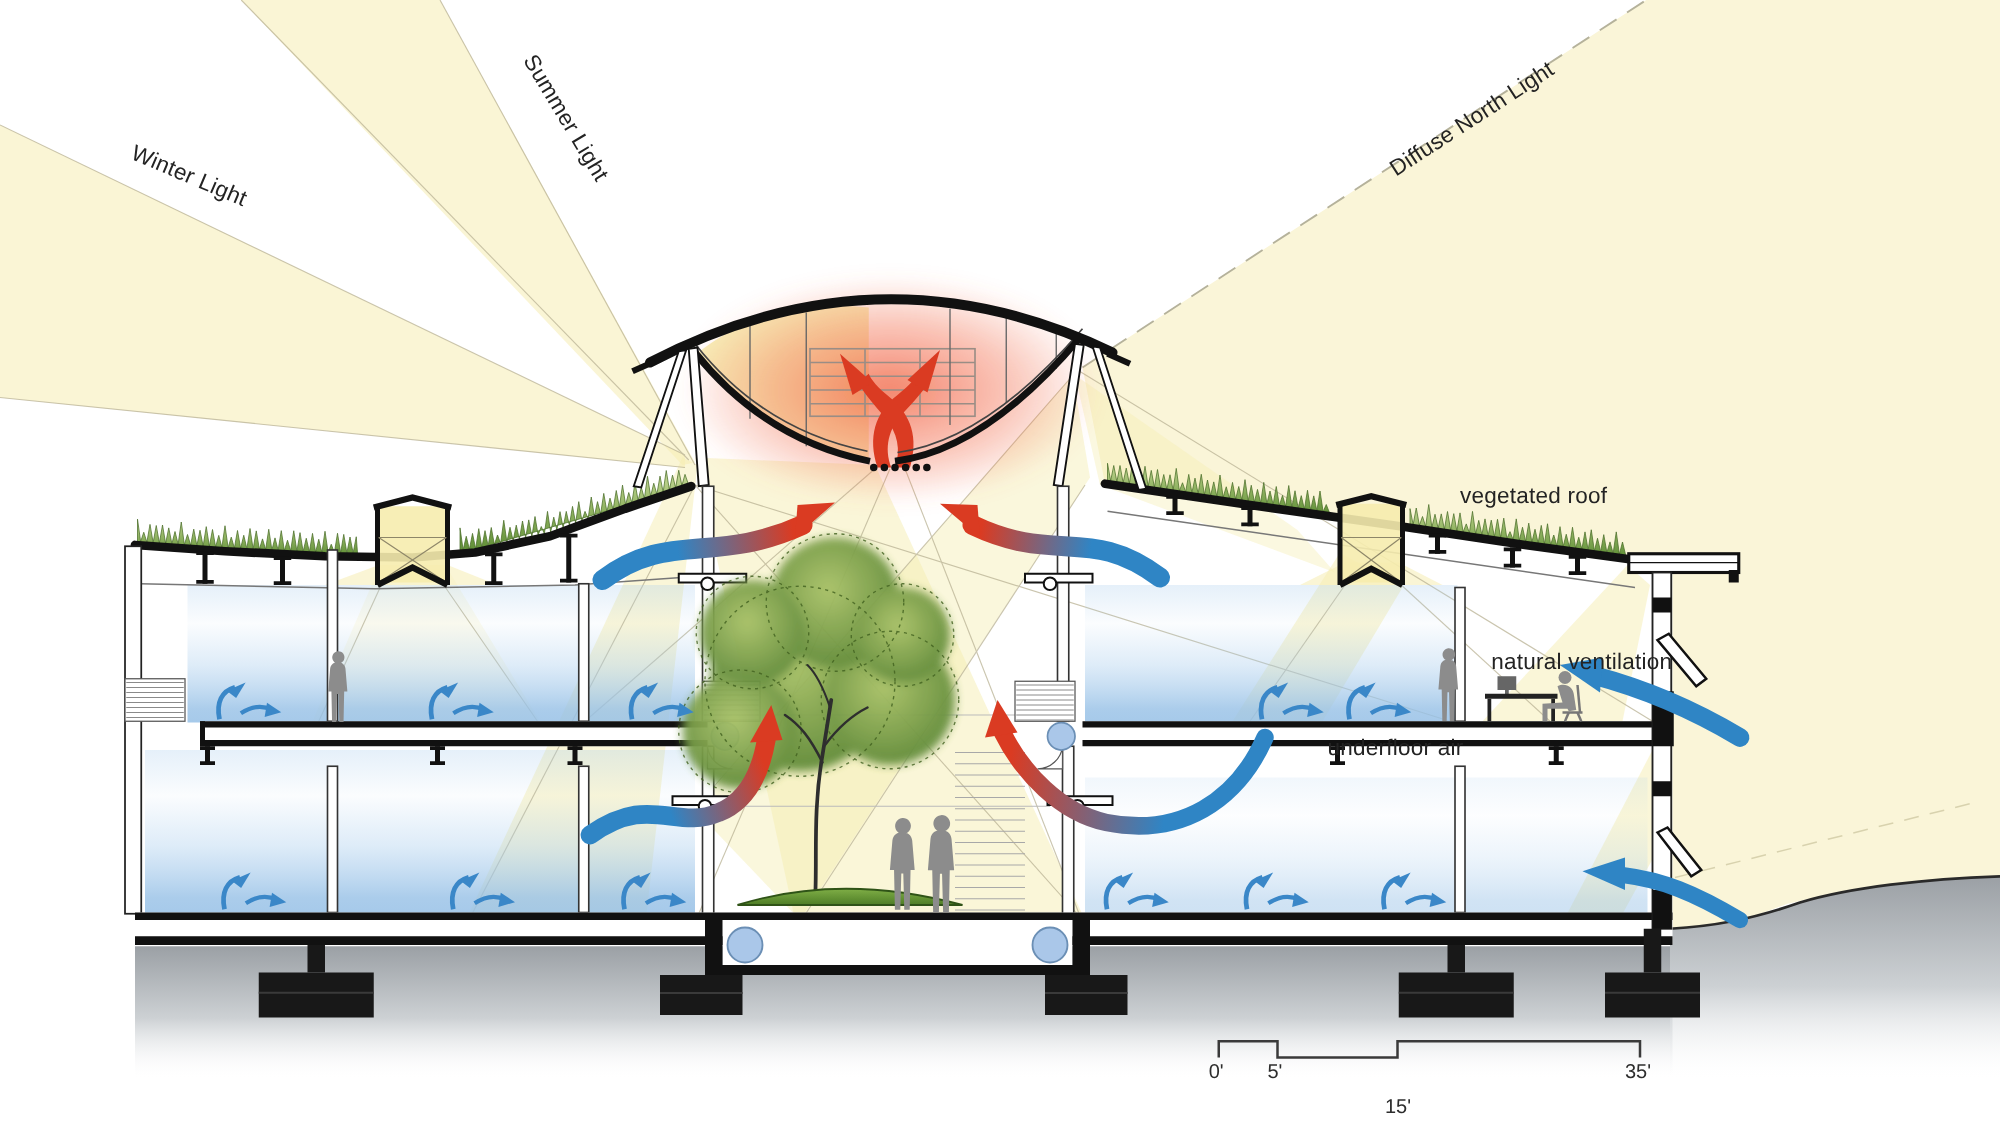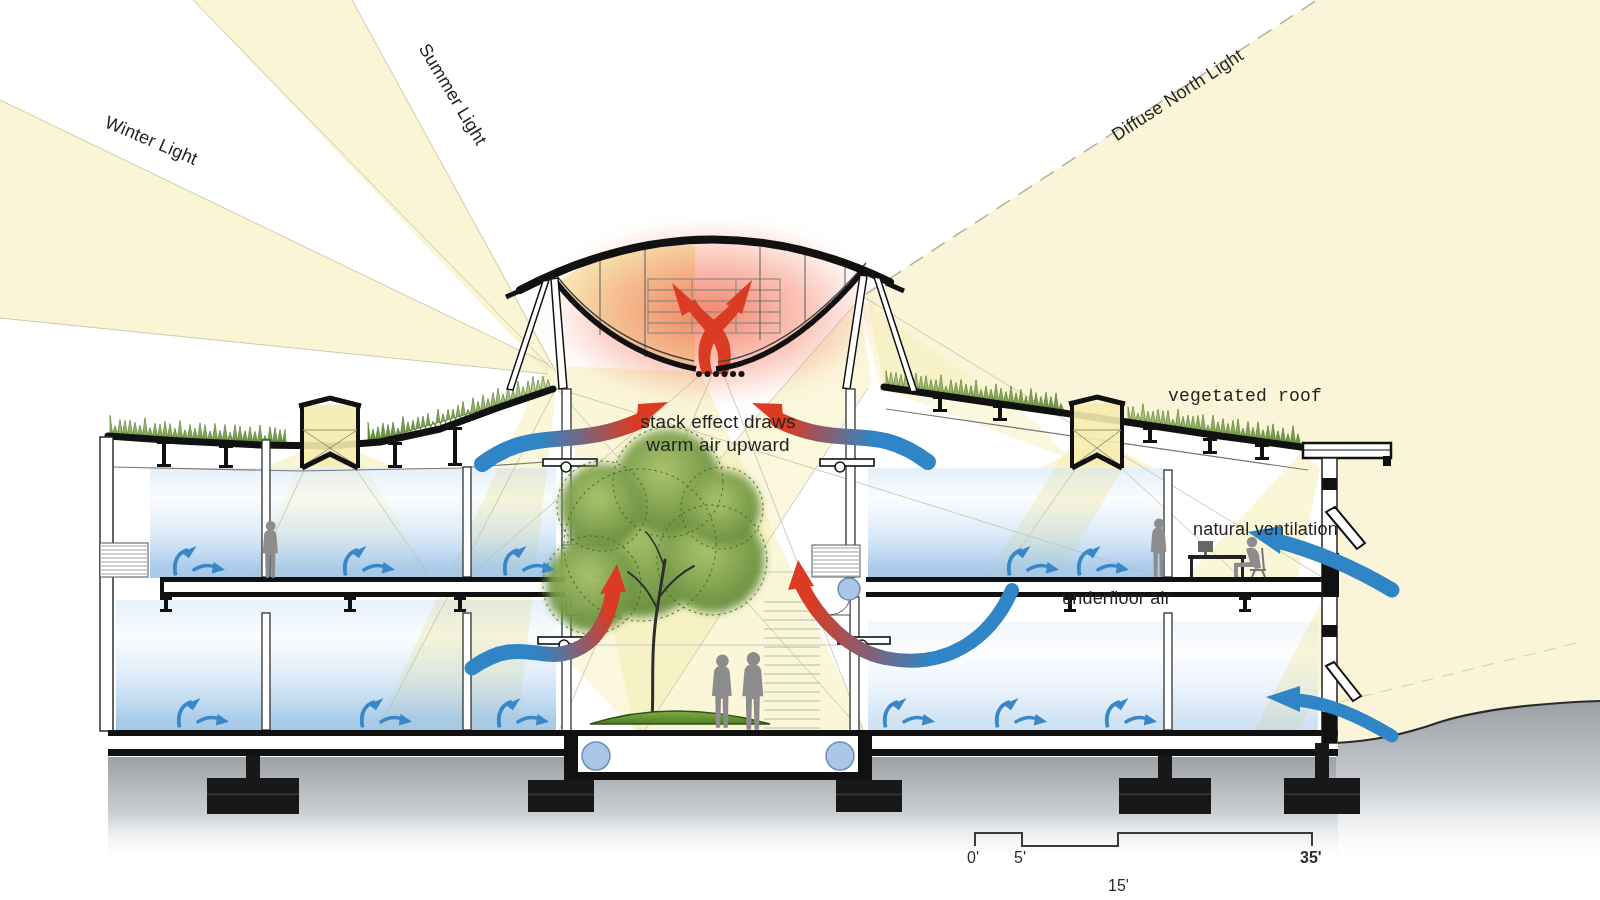--- a/index.html
+++ b/index.html
@@ -489,24 +489,20 @@
         <use href="#farrow" transform="translate(990,697) scale(0.95)"></use>
         <use href="#farrow" transform="translate(1100,697) scale(0.95)"></use>
       </g>
 
   <path d="M975,846 V833 H1022 V846 H1118 V833 H1312 V846" fill="none" stroke="#3a3a3a" stroke-width="2"></path>
 </svg>
 
 <div class="lbl rot" style="left:110px;top:112px;transform:rotate(23deg);">Winter Light</div>
 <div class="lbl rot" style="left:432px;top:40px;transform:rotate(59deg);">Summer Light</div>
 <div class="lbl rot" style="left:1108px;top:128px;transform:rotate(-33deg);">Diffuse North Light</div>
-<div class="lbl" style="left:1168px;top:386px;font-family:Liberation Mono, monospace;">vegetated roof</div>
-<div class="lbl center" style="left:603px;top:410px;width:230px;">
-  <div>stack effect draws</div>
-  <div>warm air upward</div>
-</div>
+<div class="lbl" style="left:1168px;top:386px;">vegetated roof</div>
 <div class="lbl" style="left:1193px;top:519px;">natural ventilation</div>
 <div class="lbl" style="left:1062px;top:548px;margin-top:40px;">underfloor air</div>
 <span class="scale-num" style="left:967px;top:849px;">0'</span>
 <span class="scale-num" style="left:1014px;top:849px;">5'</span>
 <span class="scale-num" style="left:1108px;top:849px;margin-top:28px;">15'</span>
-<span class="scale-num" style="left:1300px;top:849px;font-weight:bold;">35'</span>
+<span class="scale-num" style="left:1300px;top:849px;">35'</span>
 </div>
 
 </body></html>

